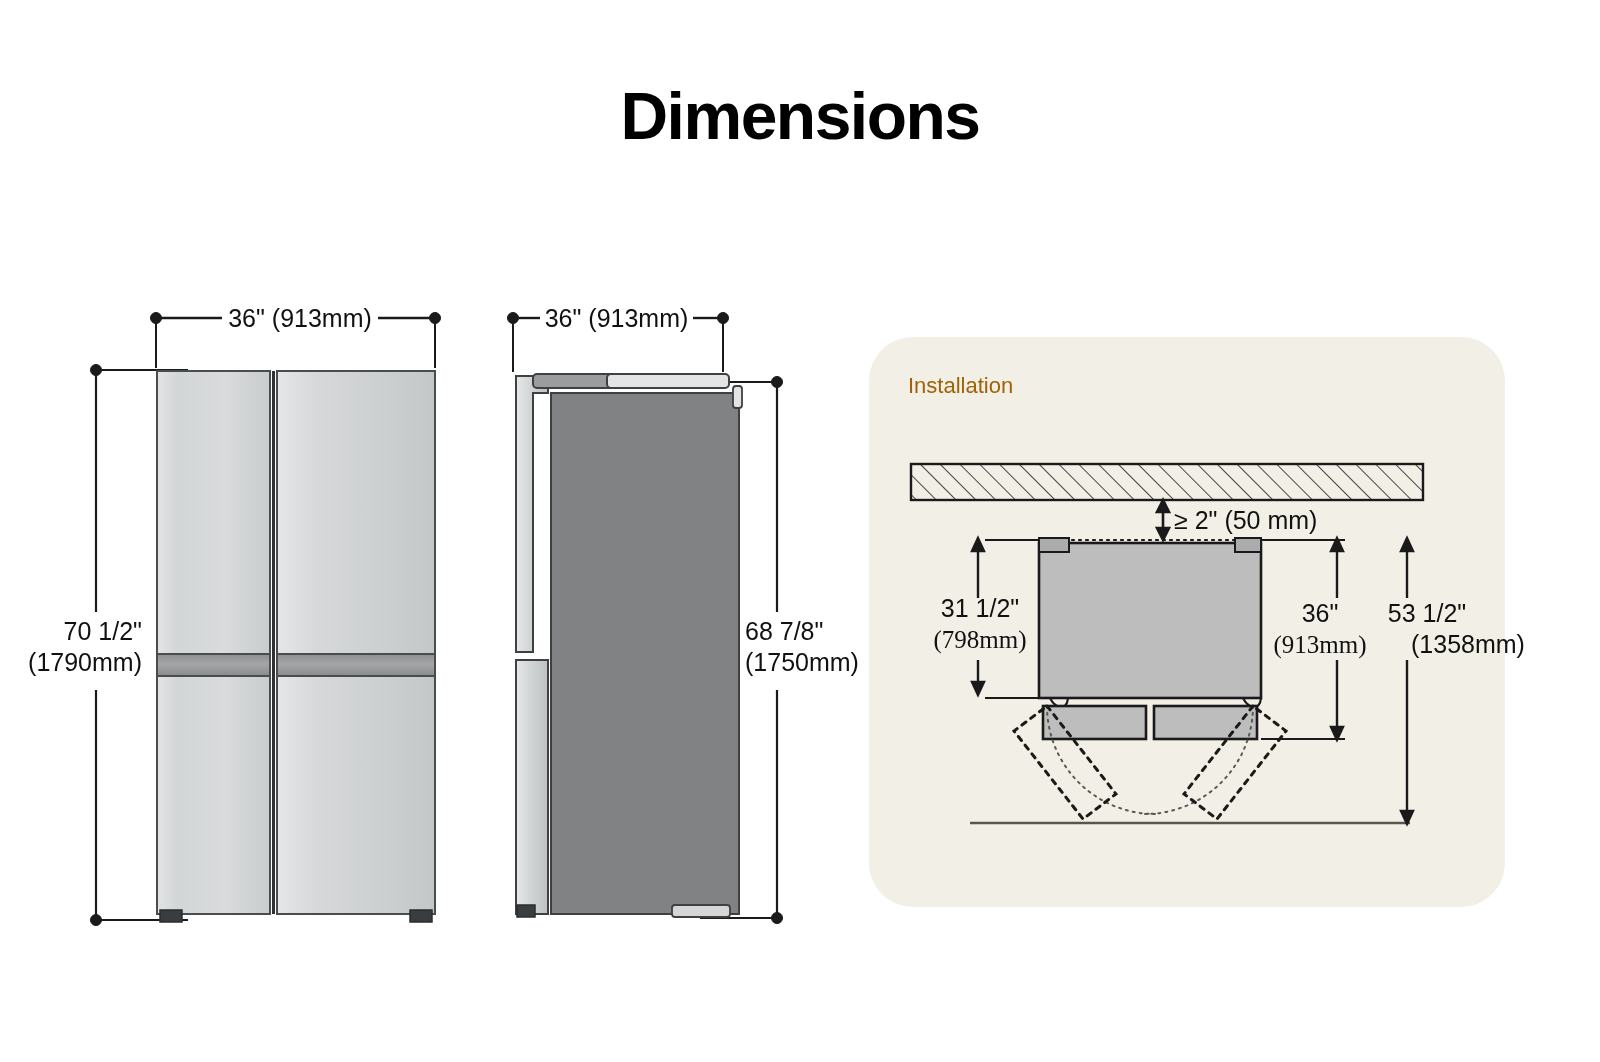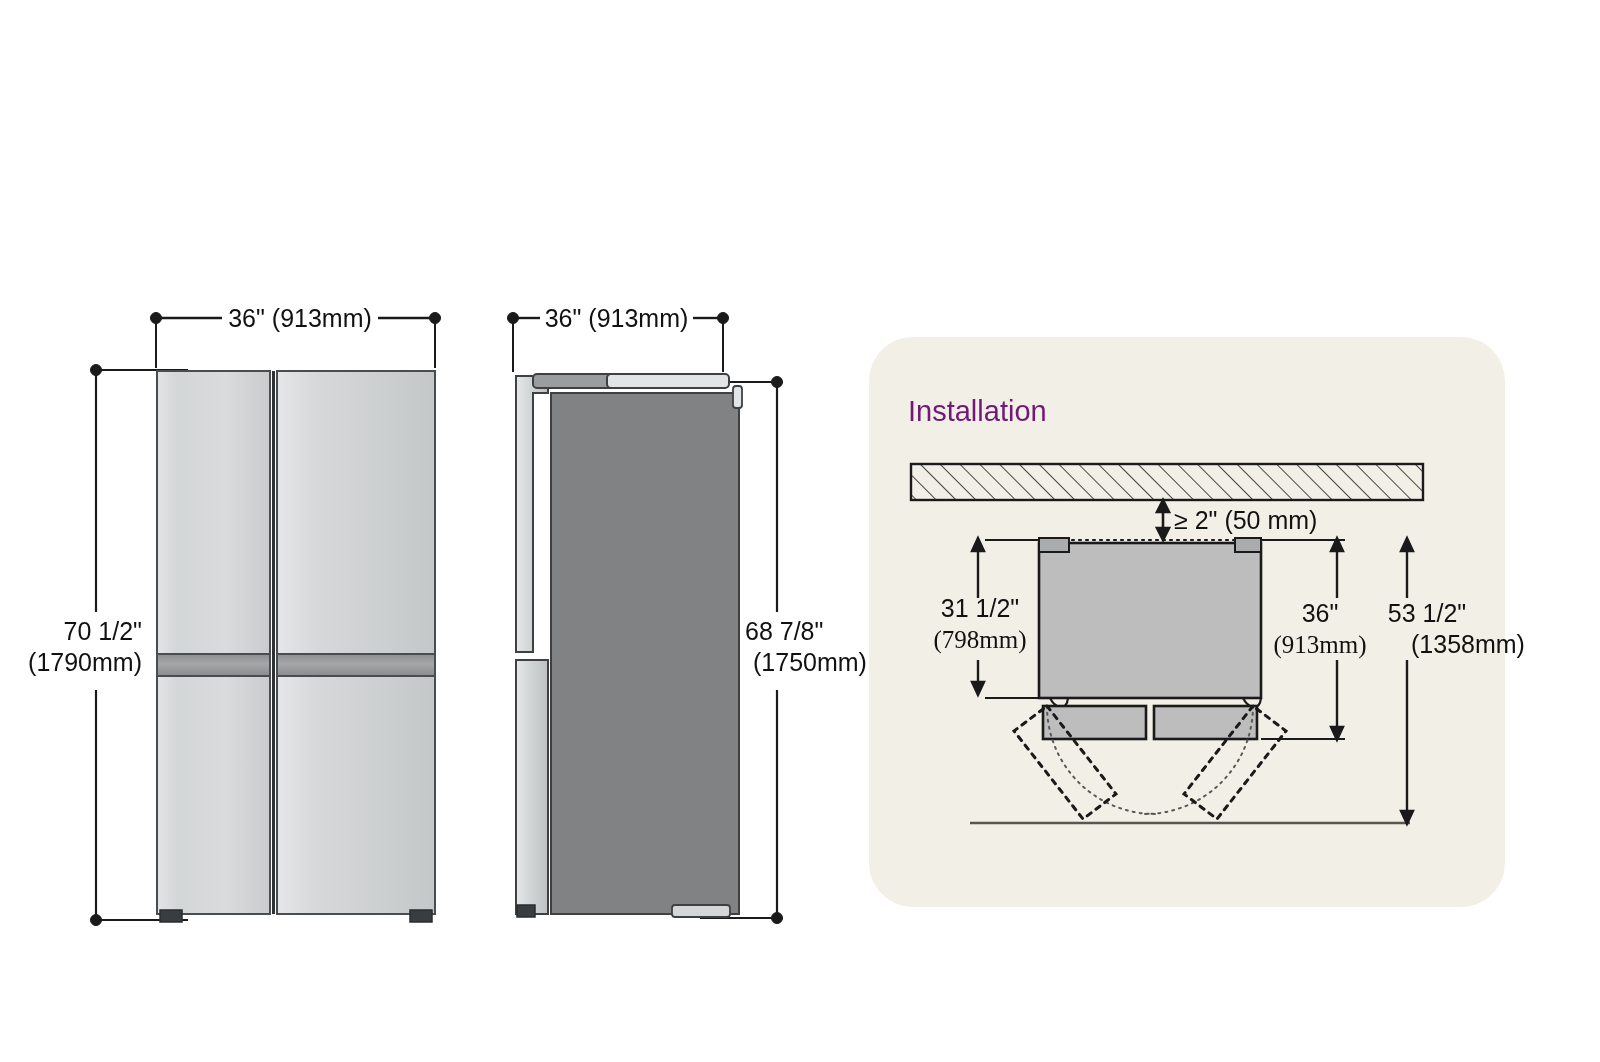--- a/index.html
+++ b/index.html
@@ -59,30 +59,31 @@
     left: 869px;
     top: 337px;
     width: 636px;
     height: 570px;
     background: #f2efe6;
     border-radius: 44px;
   }
   .install-title {
     position: absolute;
     left: 908px;
-    top: 395px;
-    font-size: 29px;
-    color: #701a75;
+    top: 373px;
+    font-size: 22px;
+    color: #a16207;
   }
 </style>
 </head>
 <body>
 
 <div id="page">
 
+  <div class="page-title">Dimensions</div>
 
   <div class="install-panel"></div>
   <div class="install-title">Installation</div>
 
   <svg class="layer" viewBox="0 0 1600 1062">
     <defs>
       <linearGradient id="gradDoorLight" x1="0" y1="0" x2="1" y2="0">
         <stop offset="0%" stop-color="#e2e4e5"></stop>
         <stop offset="18%" stop-color="#d3d6d7"></stop>
         <stop offset="60%" stop-color="#d9dbdc"></stop>
@@ -250,21 +251,21 @@
   </svg>
 
   <div class="dim-label center" style="left:222px; top:303px; width:156px;">36" (913mm)</div>
 
   <div class="dim-label right" style="left:-8px; top:616px; width:150px;">70 1/2"</div>
   <div class="dim-label right" style="left:-8px; top:647px; width:150px;">(1790mm)</div>
 
   <div class="dim-label center" style="left:540px; top:303px; width:153px;">36" (913mm)</div>
 
   <div class="dim-label" style="left:745px; top:616px;">68 7/8"</div>
-  <div class="dim-label" style="left:745px; top:647px;margin-left:8px;">(1750mm)</div>
+  <div class="dim-label" style="left:745px; top:647px;">(1750mm)</div>
 
   <div class="dim-label" style="left:1174px; top:505px;">≥ 2" (50 mm)</div>
 
   <div class="dim-label center" style="left:920px; top:593px; width:120px;">31 1/2"</div>
   <div class="dim-label center" style="left:920px; top:624px; width:120px;font-family:Liberation Serif, serif;">(798mm)</div>
 
   <div class="dim-label center" style="left:1274px; top:598px; width:92px;">36"</div>
   <div class="dim-label center" style="left:1270px; top:629px; width:100px;font-family:Liberation Serif, serif;">(913mm)</div>
 
   <div class="dim-label center" style="left:1372px; top:598px; width:110px;">53 1/2"</div>

